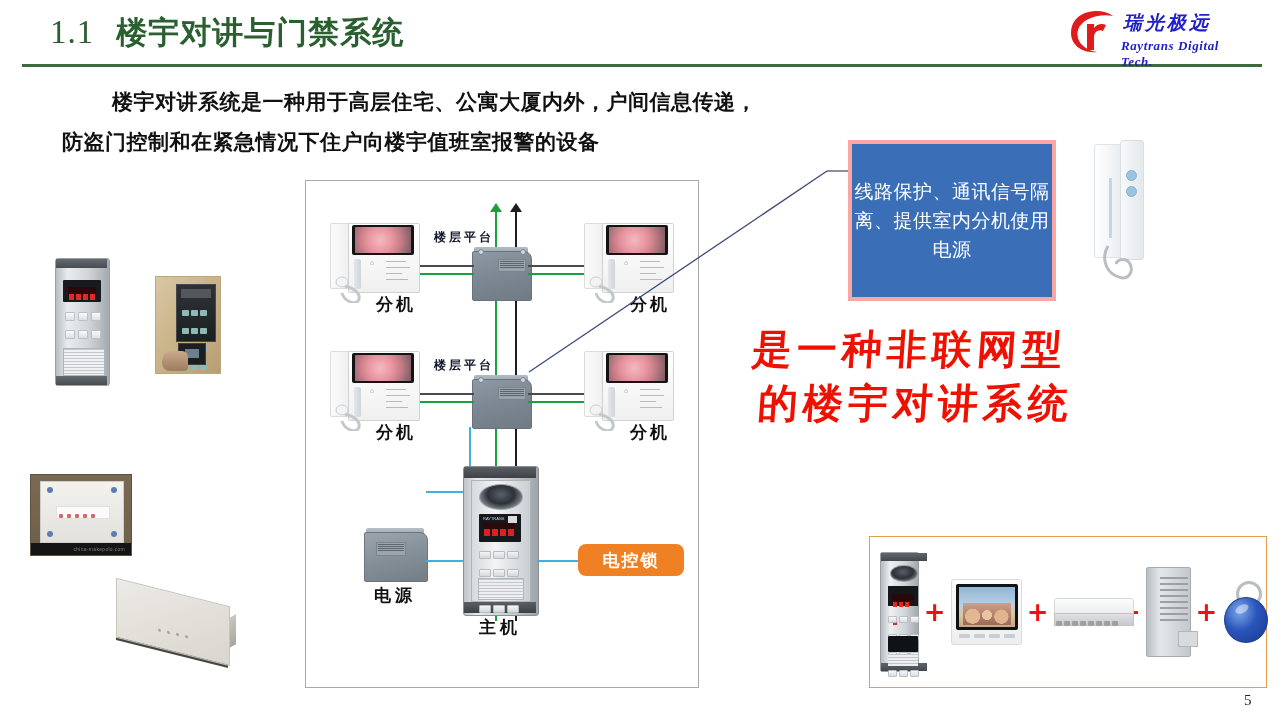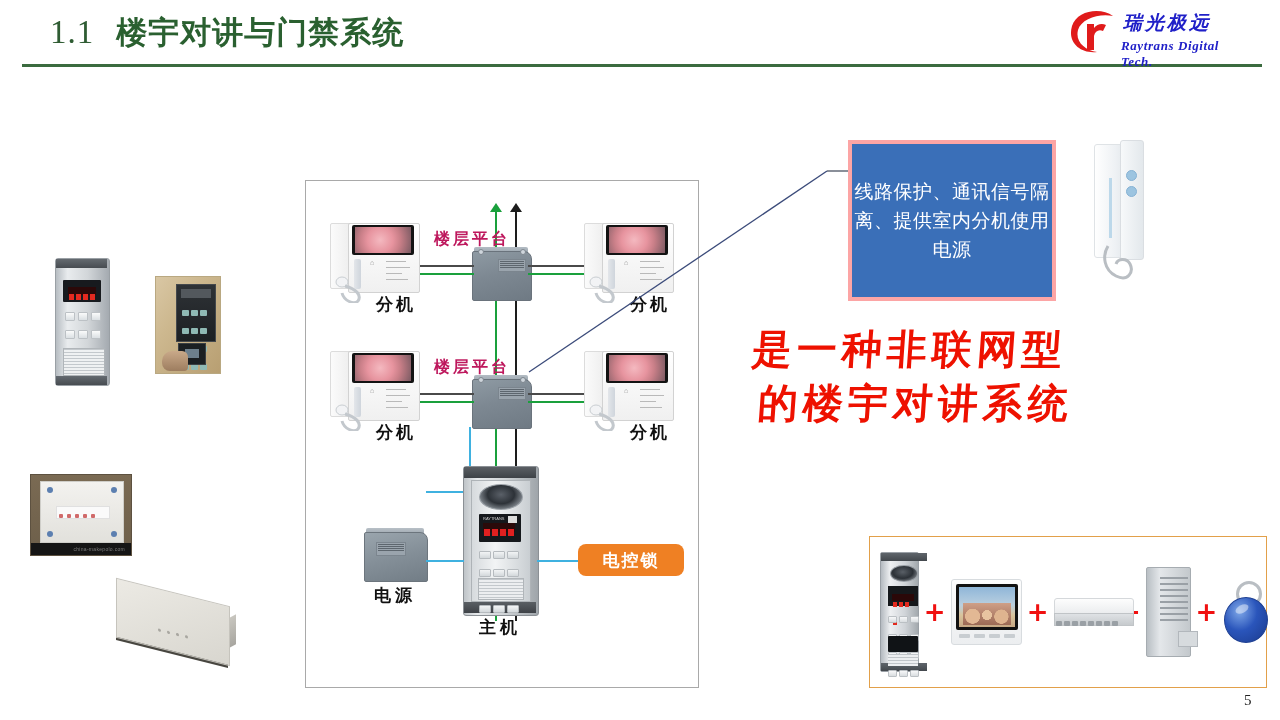--- a/index.html
+++ b/index.html
@@ -91,21 +91,21 @@
     border:1px solid #6a737c;border-radius:2px 8px 2px 2px;}
   .plat-top{position:absolute;left:2px;top:0px;width:54px;height:7px;
     background:linear-gradient(180deg,#b3bcc4,#98a3ac);border-radius:2px;}
   .plat-term{position:absolute;left:26px;top:12px;width:26px;height:11px;
     background:#9aa4ad;border:1px solid #7b858e;}
   .plat-term i{display:block;height:1px;background:#5d666e;margin:1px 1px;}
   .plat-screw{position:absolute;width:4px;height:4px;border-radius:50%;
     background:#cfd6dc;border:1px solid #7d868e;top:2px;}
   .plat-label{
     position:absolute;font-family:Liberation Serif, serif;font-weight:bold;
-    font-size:16px;color:#be185d;letter-spacing:3px;white-space:nowrap;
+    font-size:12px;color:#0f172a;letter-spacing:3px;white-space:nowrap;
   }
 
   
   .wire{position:absolute;}
   .wire.h{height:0;border-top-width:2px;border-top-style:solid;}
   .wire.v{width:0;border-left-width:2px;border-left-style:solid;}
   .w-black{border-color:#1d1d1d;}
   .w-green{border-color:#1aa03c;}
   .w-gray{border-color:#4a4a4a;}
   .w-blue{border-color:#3fb1e0;}
@@ -319,20 +319,24 @@
 
   <div class="logo">
     <svg class="logo-r" viewBox="0 0 52 46">
       <path d="M46 6 C34 -3 10 0 5 16 C0 33 14 44 30 42 C18 40 8 32 11 20 C14 9 32 3 46 6 Z" fill="#e01b1b"></path>
       <path d="M20 14 h7 v4 c3-4 8-5 12-3 l-3 6 c-4-2-8 0-9 5 v14 h-7 z" fill="#e01b1b"></path>
     </svg>
     <div class="logo-cn">瑞光极远</div>
     <div class="logo-en">Raytrans Digital Tech.</div>
   </div>
 
+  <div class="para">
+    <div class="para-line l1">楼宇对讲系统是一种用于高层住宅、公寓大厦内外，户间信息传递，</div>
+    <div class="para-line l2">防盗门控制和在紧急情况下住户向楼宇值班室报警的设备</div>
+  </div>
 
   <div class="diagram">
 
     <div class="wire v w-green" style="left:189px;top:30px;height:410px;"></div>
     <div class="wire v w-black" style="left:209px;top:30px;height:410px;"></div>
     <div class="arrowhead" style="left:184px;top:22px;border-bottom:9px solid #1aa03c;"></div>
     <div class="arrowhead" style="left:204px;top:22px;border-bottom:9px solid #1d1d1d;"></div>
 
     <div class="plat-label" style="left:128px;top:48px;">楼层平台</div>
 

